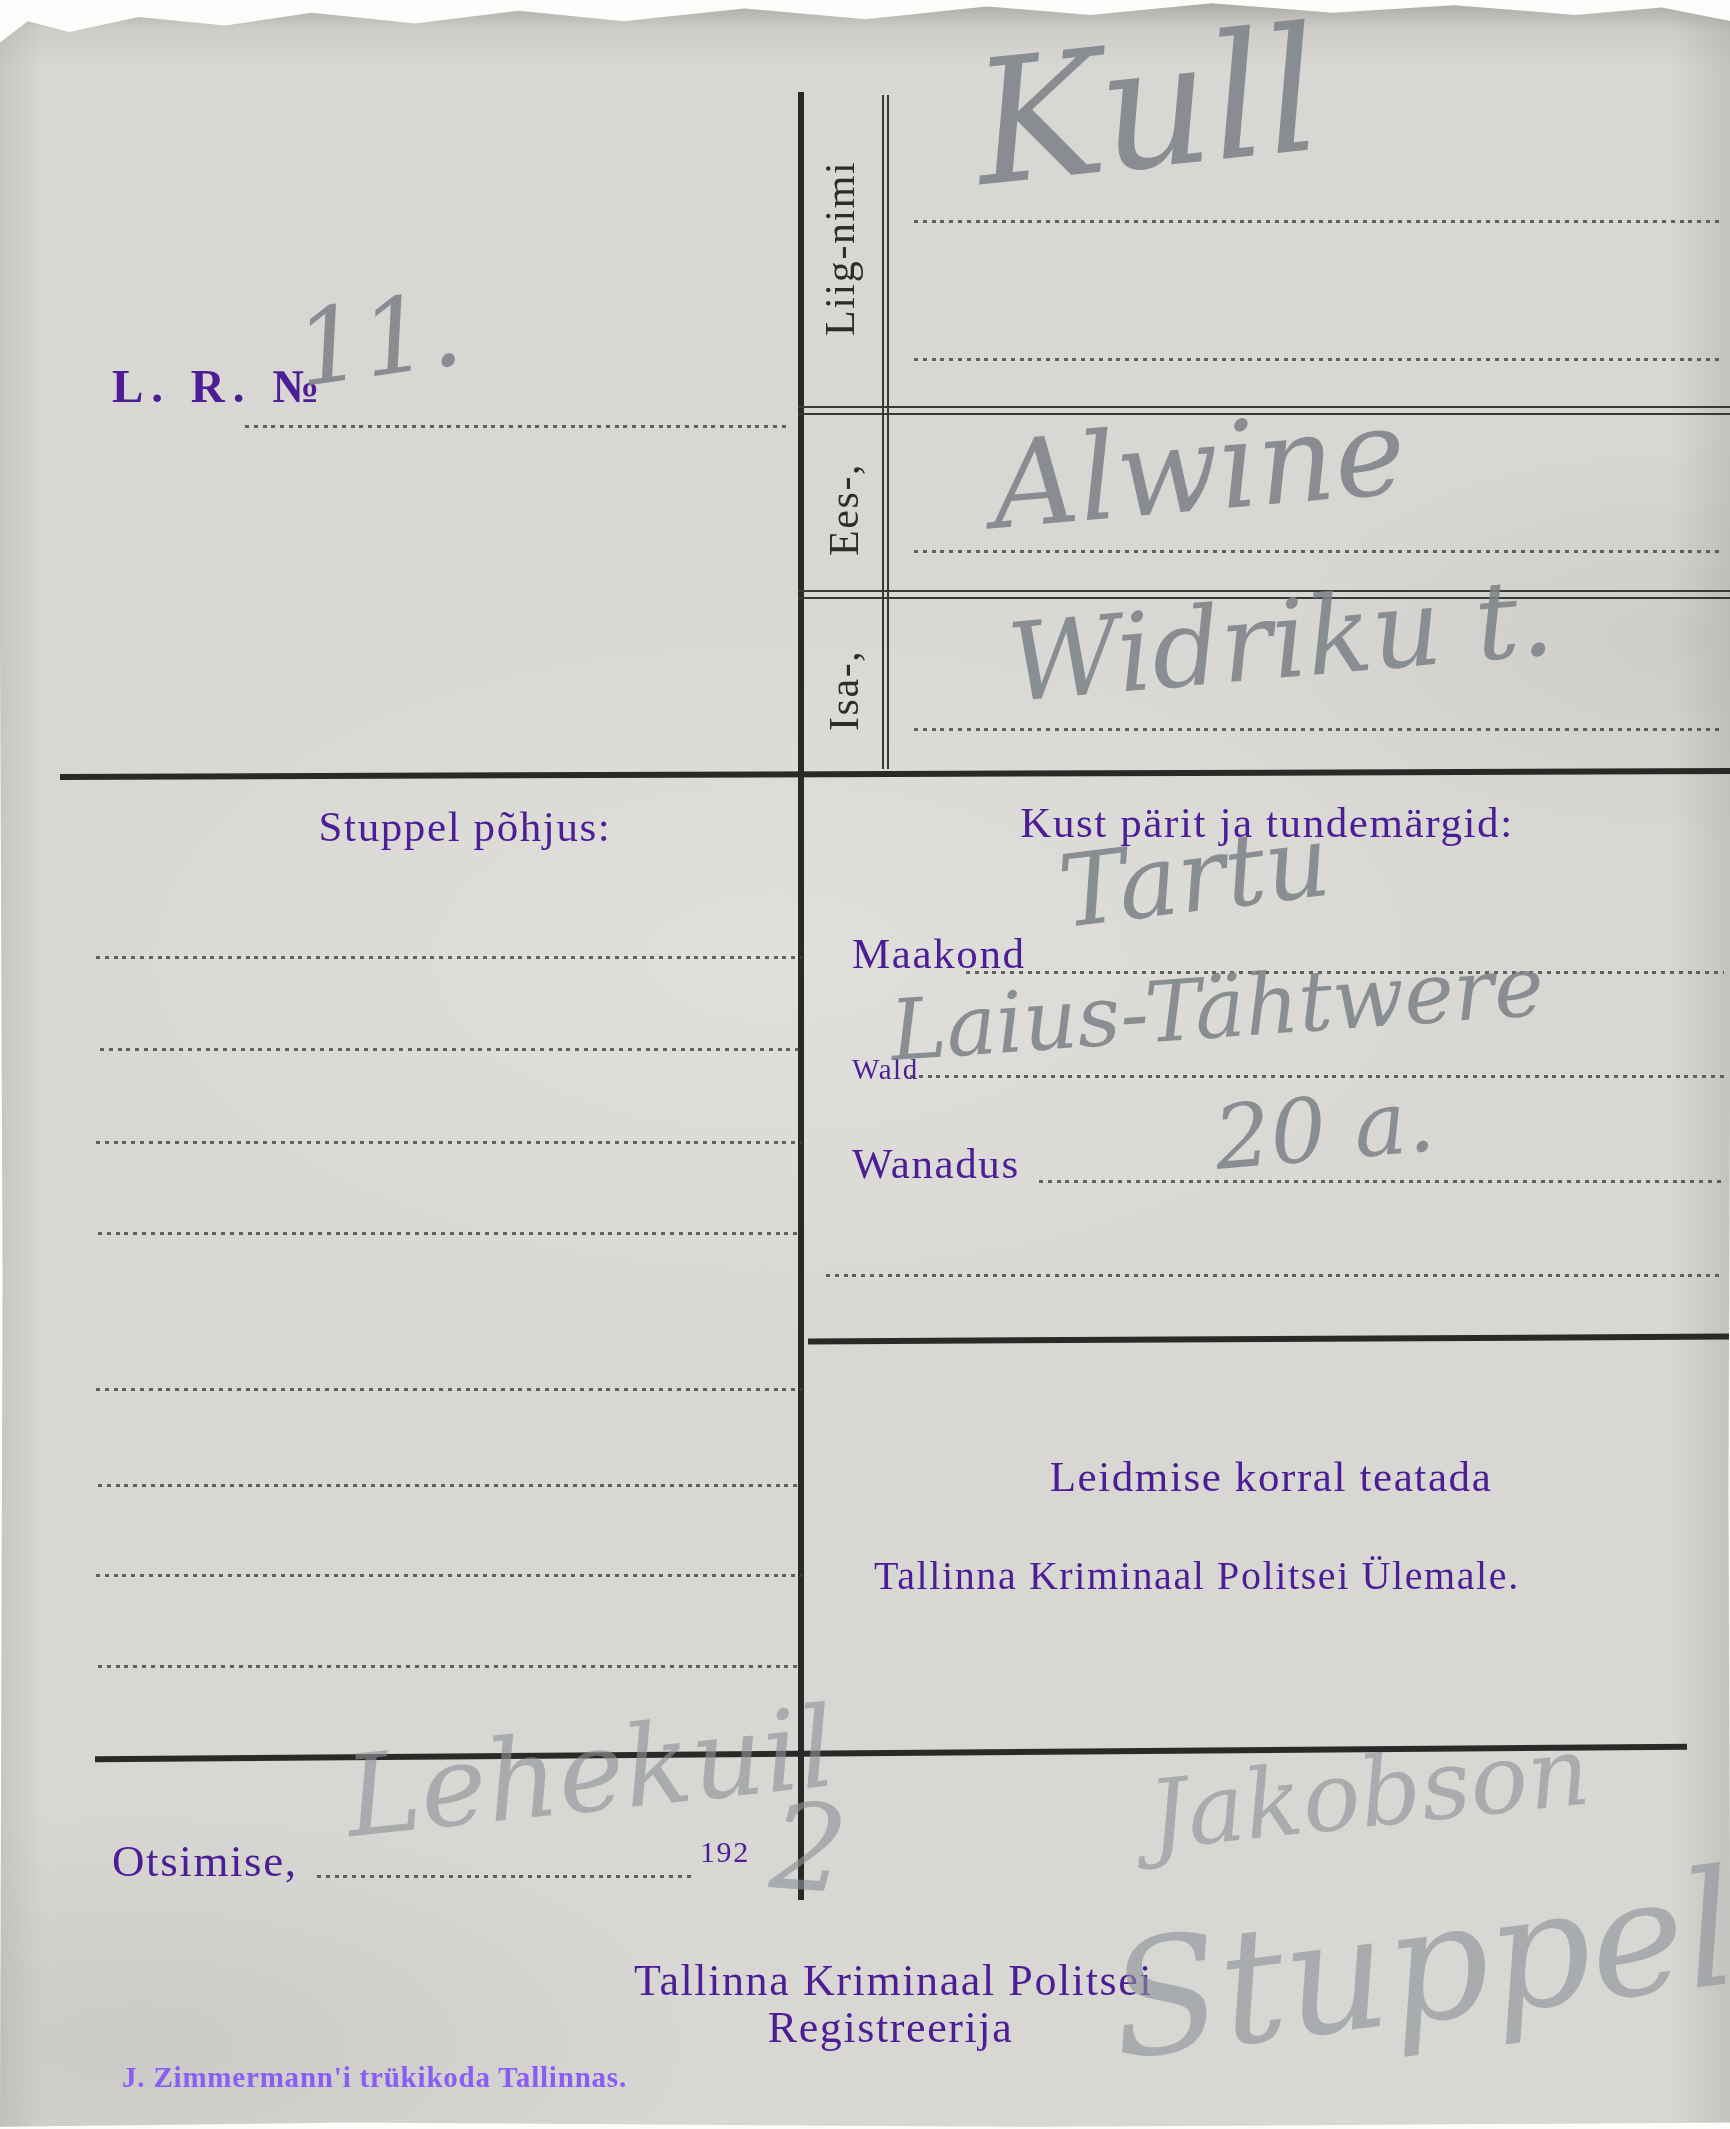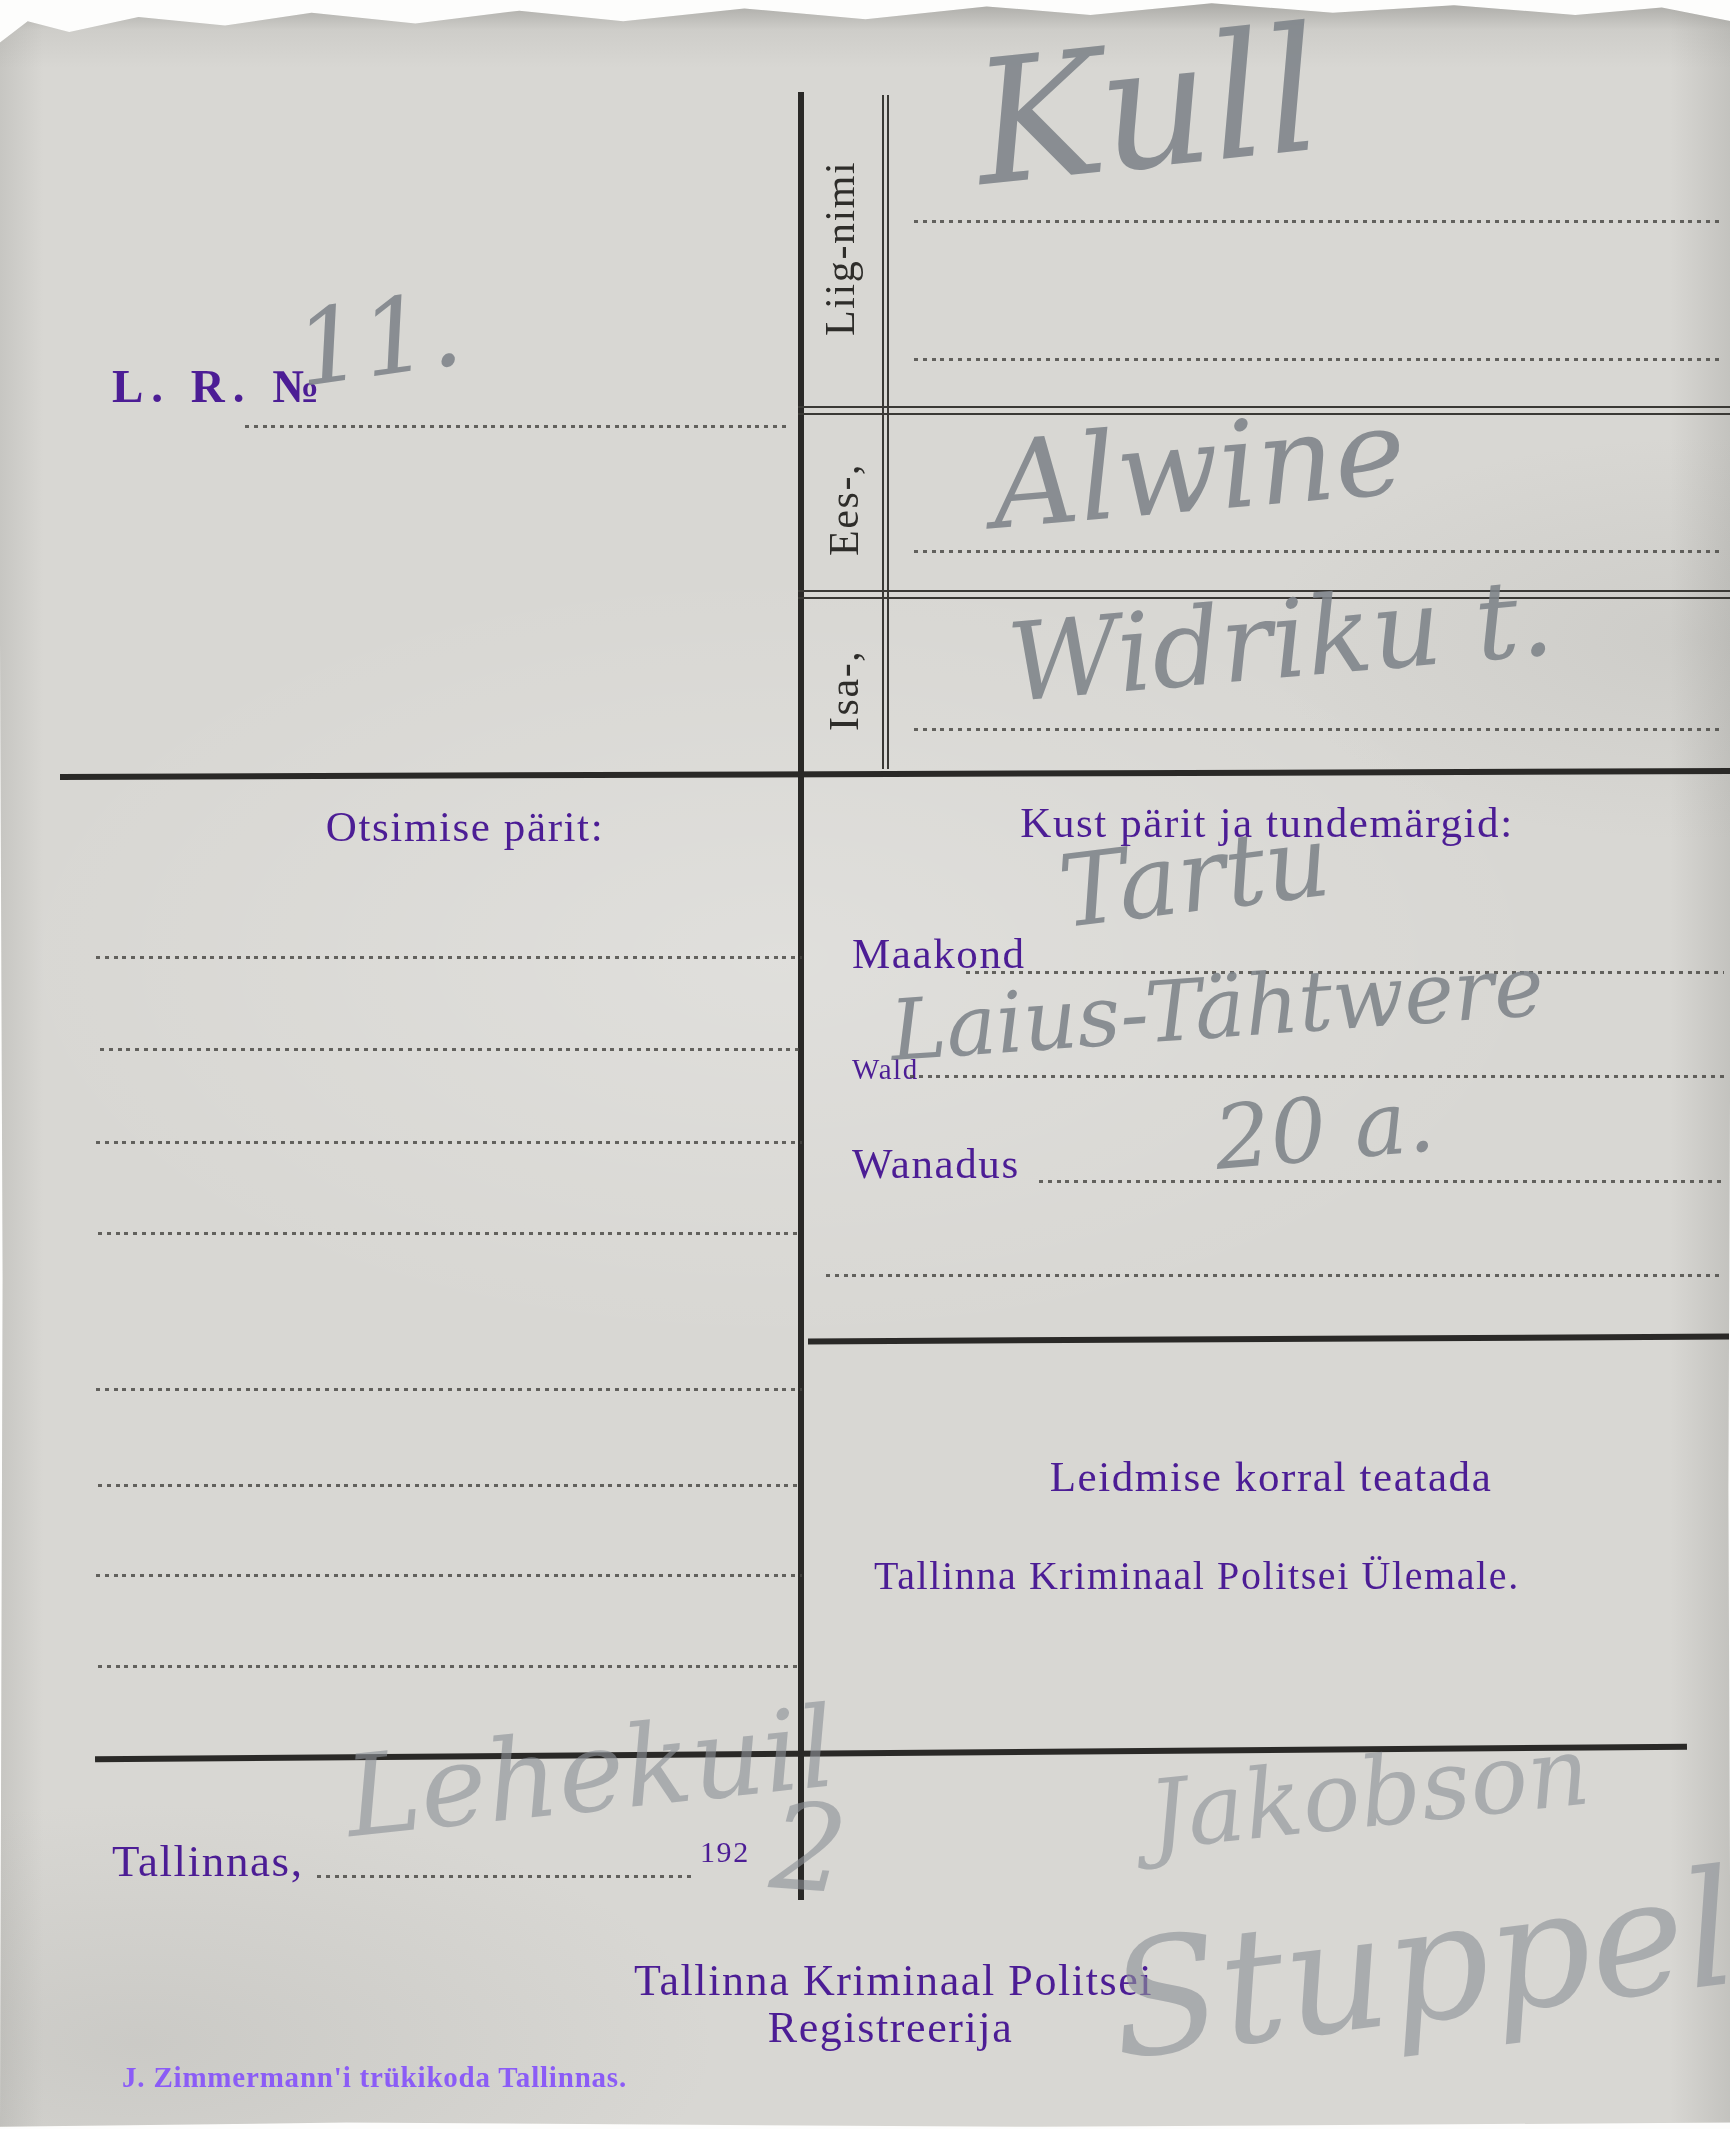--- a/index.html
+++ b/index.html
@@ -63,21 +63,21 @@
   <div class="hw" style="left:998px;top:417px;font-size:120px;transform:rotate(-5deg);">Alwine</div>
 
   <div class="dbl-h" style="left:798px;top:590px;width:933px;"></div>
 
   <div class="vlabel" style="left:820px;top:618px;height:144px;font-size:42px;">Isa-,</div>
   <div class="dots" style="left:914px;top:728px;width:806px;"></div>
   <div class="hw" style="left:1014px;top:601px;font-size:108px;transform:rotate(-5deg);">Widriku t.</div>
 
   <div class="heavy" style="left:60px;top:771px;width:1671px;height:6.4px;transform:rotate(-0.2deg);"></div>
 
-  <div class="print" style="left:144px;top:802px;width:642px;text-align:center;font-size:43px;">Otsimise pärit:</div>
+  <div class="print" style="left:144px;top:802px;width:642px;text-align:center;font-size:43px;">Stuppel põhjus:</div>
   <div class="print" style="left:866px;top:798px;width:802px;text-align:center;font-size:43px;">Kust pärit ja tundemärgid:</div>
 
   <div class="dots" style="left:96px;top:956px;width:706px;"></div>
   <div class="dots" style="left:100px;top:1048px;width:702px;"></div>
   <div class="dots" style="left:96px;top:1141px;width:706px;"></div>
   <div class="dots" style="left:98px;top:1232px;width:704px;"></div>
   <div class="dots" style="left:96px;top:1388px;width:706px;"></div>
   <div class="dots" style="left:98px;top:1484px;width:704px;"></div>
   <div class="dots" style="left:96px;top:1574px;width:706px;"></div>
   <div class="dots" style="left:98px;top:1665px;width:704px;"></div>
@@ -95,21 +95,21 @@
   <div class="hw" style="left:1219px;top:1087px;font-size:88px;transform:rotate(-5deg);">20 a.</div>
 
   <div class="dots" style="left:826px;top:1274px;width:898px;"></div>
   <div class="heavy" style="left:808px;top:1336px;width:921px;height:5.6px;transform:rotate(-0.3deg);"></div>
 
   <div class="print" style="left:866px;top:1452px;width:810px;text-align:center;font-size:43px;">Leidmise korral teatada</div>
   <div class="print" style="left:874px;top:1552px;font-size:40px;">Tallinna Kriminaal Politsei Ülemale.</div>
 
   <div class="heavy" style="left:95px;top:1750px;width:1592px;height:6.4px;transform:rotate(-0.45deg);"></div>
 
-  <div class="print" style="left:112px;top:1835px;font-size:45px;">Tallinnas,</div>
+  <div class="print" style="left:112px;top:1835px;font-size:45px;">Otsimise,</div>
   <div class="dots" style="left:317px;top:1875px;width:377px;"></div>
   <div class="hw hw-faint" style="left:353px;top:1732px;font-size:112px;transform:rotate(-6deg);">Lehekuil</div>
   <div class="print" style="left:700px;top:1835px;font-size:30px;">192</div>
   <div class="hw hw-faint" style="left:766px;top:1776px;font-size:120px;transform:rotate(4deg);">2</div>
 
   <div class="hw hw-faint" style="left:1155px;top:1760px;font-size:96px;transform:rotate(-6deg);">Jakobson</div>
 
   <div class="print" style="left:634px;top:1955px;width:513px;text-align:center;font-size:44px;">Tallinna Kriminaal Politsei</div>
   <div class="print" style="left:634px;top:2002px;width:513px;text-align:center;font-size:44px;">Registreerija</div>
 

